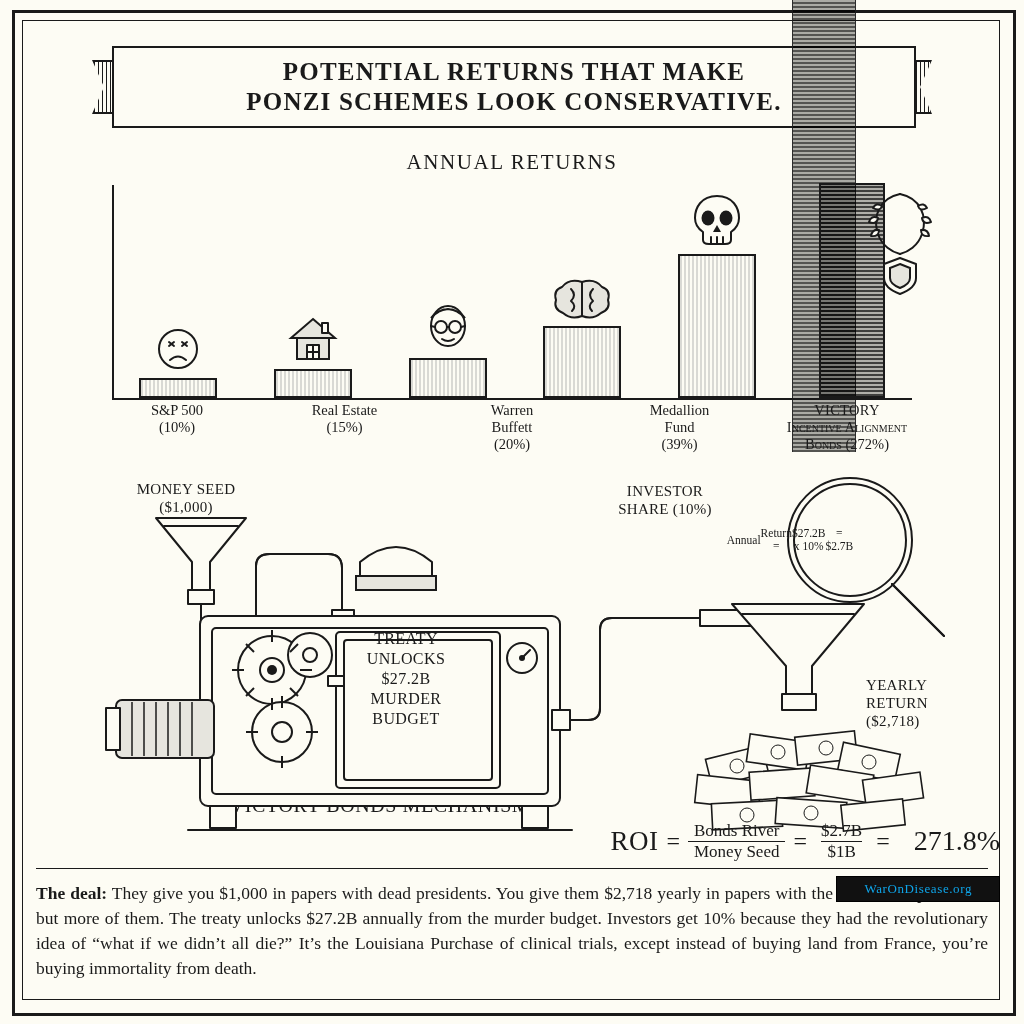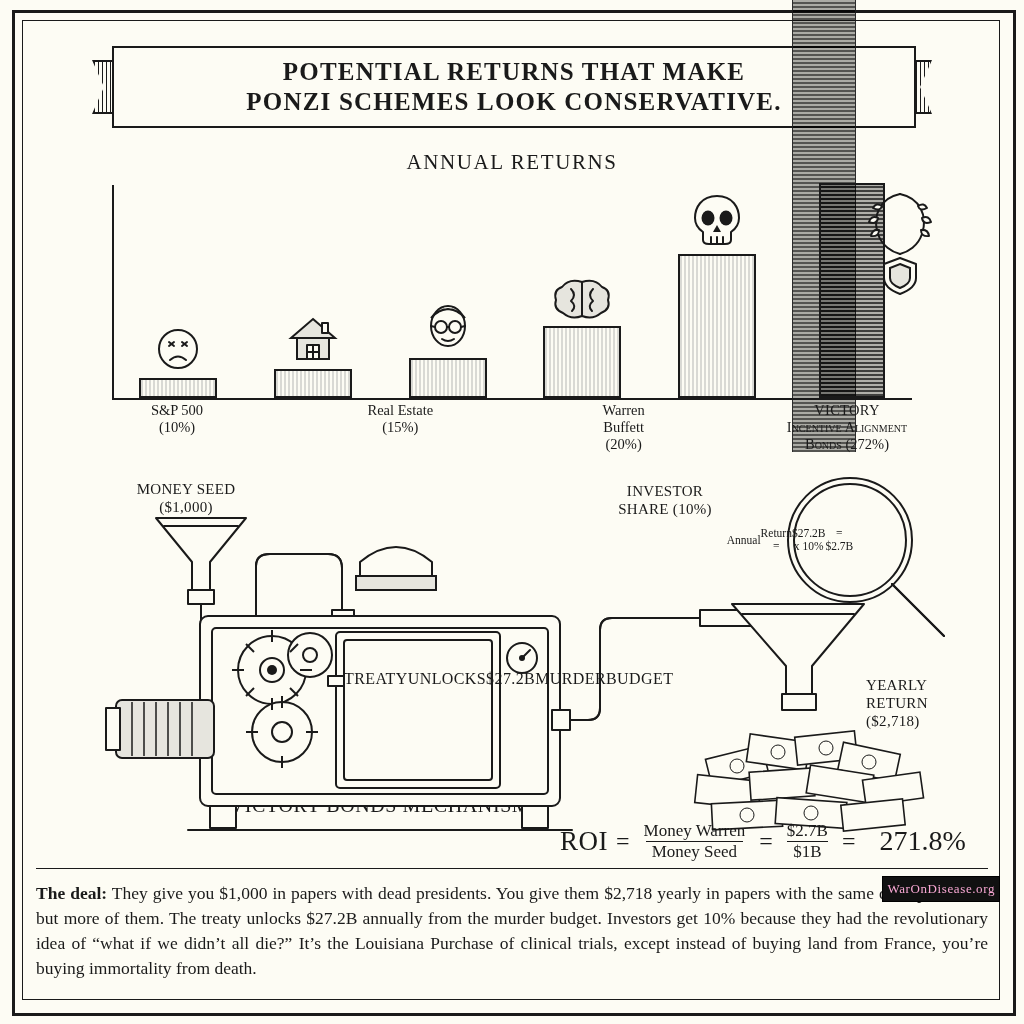--- a/index.html
+++ b/index.html
@@ -95,48 +95,48 @@
   #mechanism-label{left:200px;top:796px;width:360px;font-size:20px;letter-spacing:.6px;}
 
   .magnifier-text{
     position:absolute;left:736px;top:498px;width:108px;height:84px;
     display:flex;flex-direction:row;align-items:center;justify-content:center;
     text-align:center;font-size:11.5px;line-height:13px;z-index:6;
   }
 
   .machine-panel{
     position:absolute;left:344px;top:614px;width:124px;height:130px;
-    display:flex;flex-direction:row;align-items:center;justify-content:space-between;
+    display:flex;flex-direction:column;align-items:center;justify-content:center;
     text-align:center;font-size:16px;line-height:20px;letter-spacing:.4px;z-index:6;
   }
 
   
   .roi{
     position:absolute;left:560px;top:812px;width:440px;height:58px;
-    display:flex;align-items:center;font-size:26px;z-index:6;
+    display:flex;align-items:center;font-size:26px;z-index:6;justify-content:flex-end;
   }
   .roi .lbl{font-size:27px;letter-spacing:.5px;}
   .roi .eq{margin:0 8px;font-size:24px;}
   .frac{display:inline-flex;flex-direction:column;align-items:center;line-height:1.15;font-size:17px;}
   .frac .num{padding:0 6px;}
   .frac .den{padding:0 6px;border-top:1.6px solid #1a1a1a;}
   .roi .big{font-size:28px;margin-left:16px;}
 
   
   .deal{
     position:absolute;left:36px;top:868px;width:952px;
     border-top:1.6px solid #1a1a1a;padding-top:12px;
     font-size:17.5px;line-height:25px;text-align:justify;
   }
   .deal b{font-weight:bold;}
 
   .credit{
     position:absolute;right:24px;bottom:14px;
-    background:#111;color:#f9a8d4;font-size:13px;letter-spacing:.6px;
-    padding:4px 4px;border:1px solid #000;font-family:"Liberation Serif",serif;
+    background:#111;color:#0ea5e9;font-size:13px;letter-spacing:.6px;
+    padding:4px 27px;border:1px solid #000;font-family:"Liberation Serif",serif;
   }
 
   svg{display:block;}
   .ink{fill:none;stroke:#1a1a1a;stroke-width:2;stroke-linecap:round;stroke-linejoin:round;}
   .ink-f{fill:#fdfcf4;stroke:#1a1a1a;stroke-width:2;stroke-linejoin:round;}
   .hatch{fill:#e6e5de;stroke:#1a1a1a;stroke-width:2;}
 </style>
 </head>
 <body>
 
@@ -264,20 +264,25 @@
       <div>(10%)</div>
     </div>
     <div class="xlab">
       <div>Real Estate</div>
       <div>(15%)</div>
     </div>
     <div class="xlab">
       <div>Warren</div>
       <div>Buffett</div>
       <div>(20%)</div>
+    </div>
+    <div class="xlab">
+      <div>Medallion</div>
+      <div>Fund</div>
+      <div>(39%)</div>
     </div>
     <div class="xlab victory">
       <div class="cap">VICTORY</div>
       <div>Incentive Alignment</div>
       <div>Bonds (272%)</div>
     </div>
   </div>
 
   <svg style="position:absolute;left:60px;top:470px;z-index:2;" width="940" height="400" viewBox="0 0 940 400">
 
@@ -421,21 +426,21 @@
     <div>RETURN</div>
     <div>($2,718)</div>
   </div>
 
   <div class="callout" id="mechanism-label">VICTORY BONDS MECHANISM</div>
 
   <div class="roi">
     <span class="lbl">ROI</span>
     <span class="eq">=</span>
     <span class="frac">
-      <span class="num">Money Warren</span>
+      <span class="num">Bonds River</span>
       <span class="den">Money Seed</span>
     </span>
     <span class="eq">=</span>
     <span class="frac">
       <span class="num">$2.7B</span>
       <span class="den">$1B</span>
     </span>
     <span class="eq">=</span>
     <span class="big">271.8%</span>
   </div>

